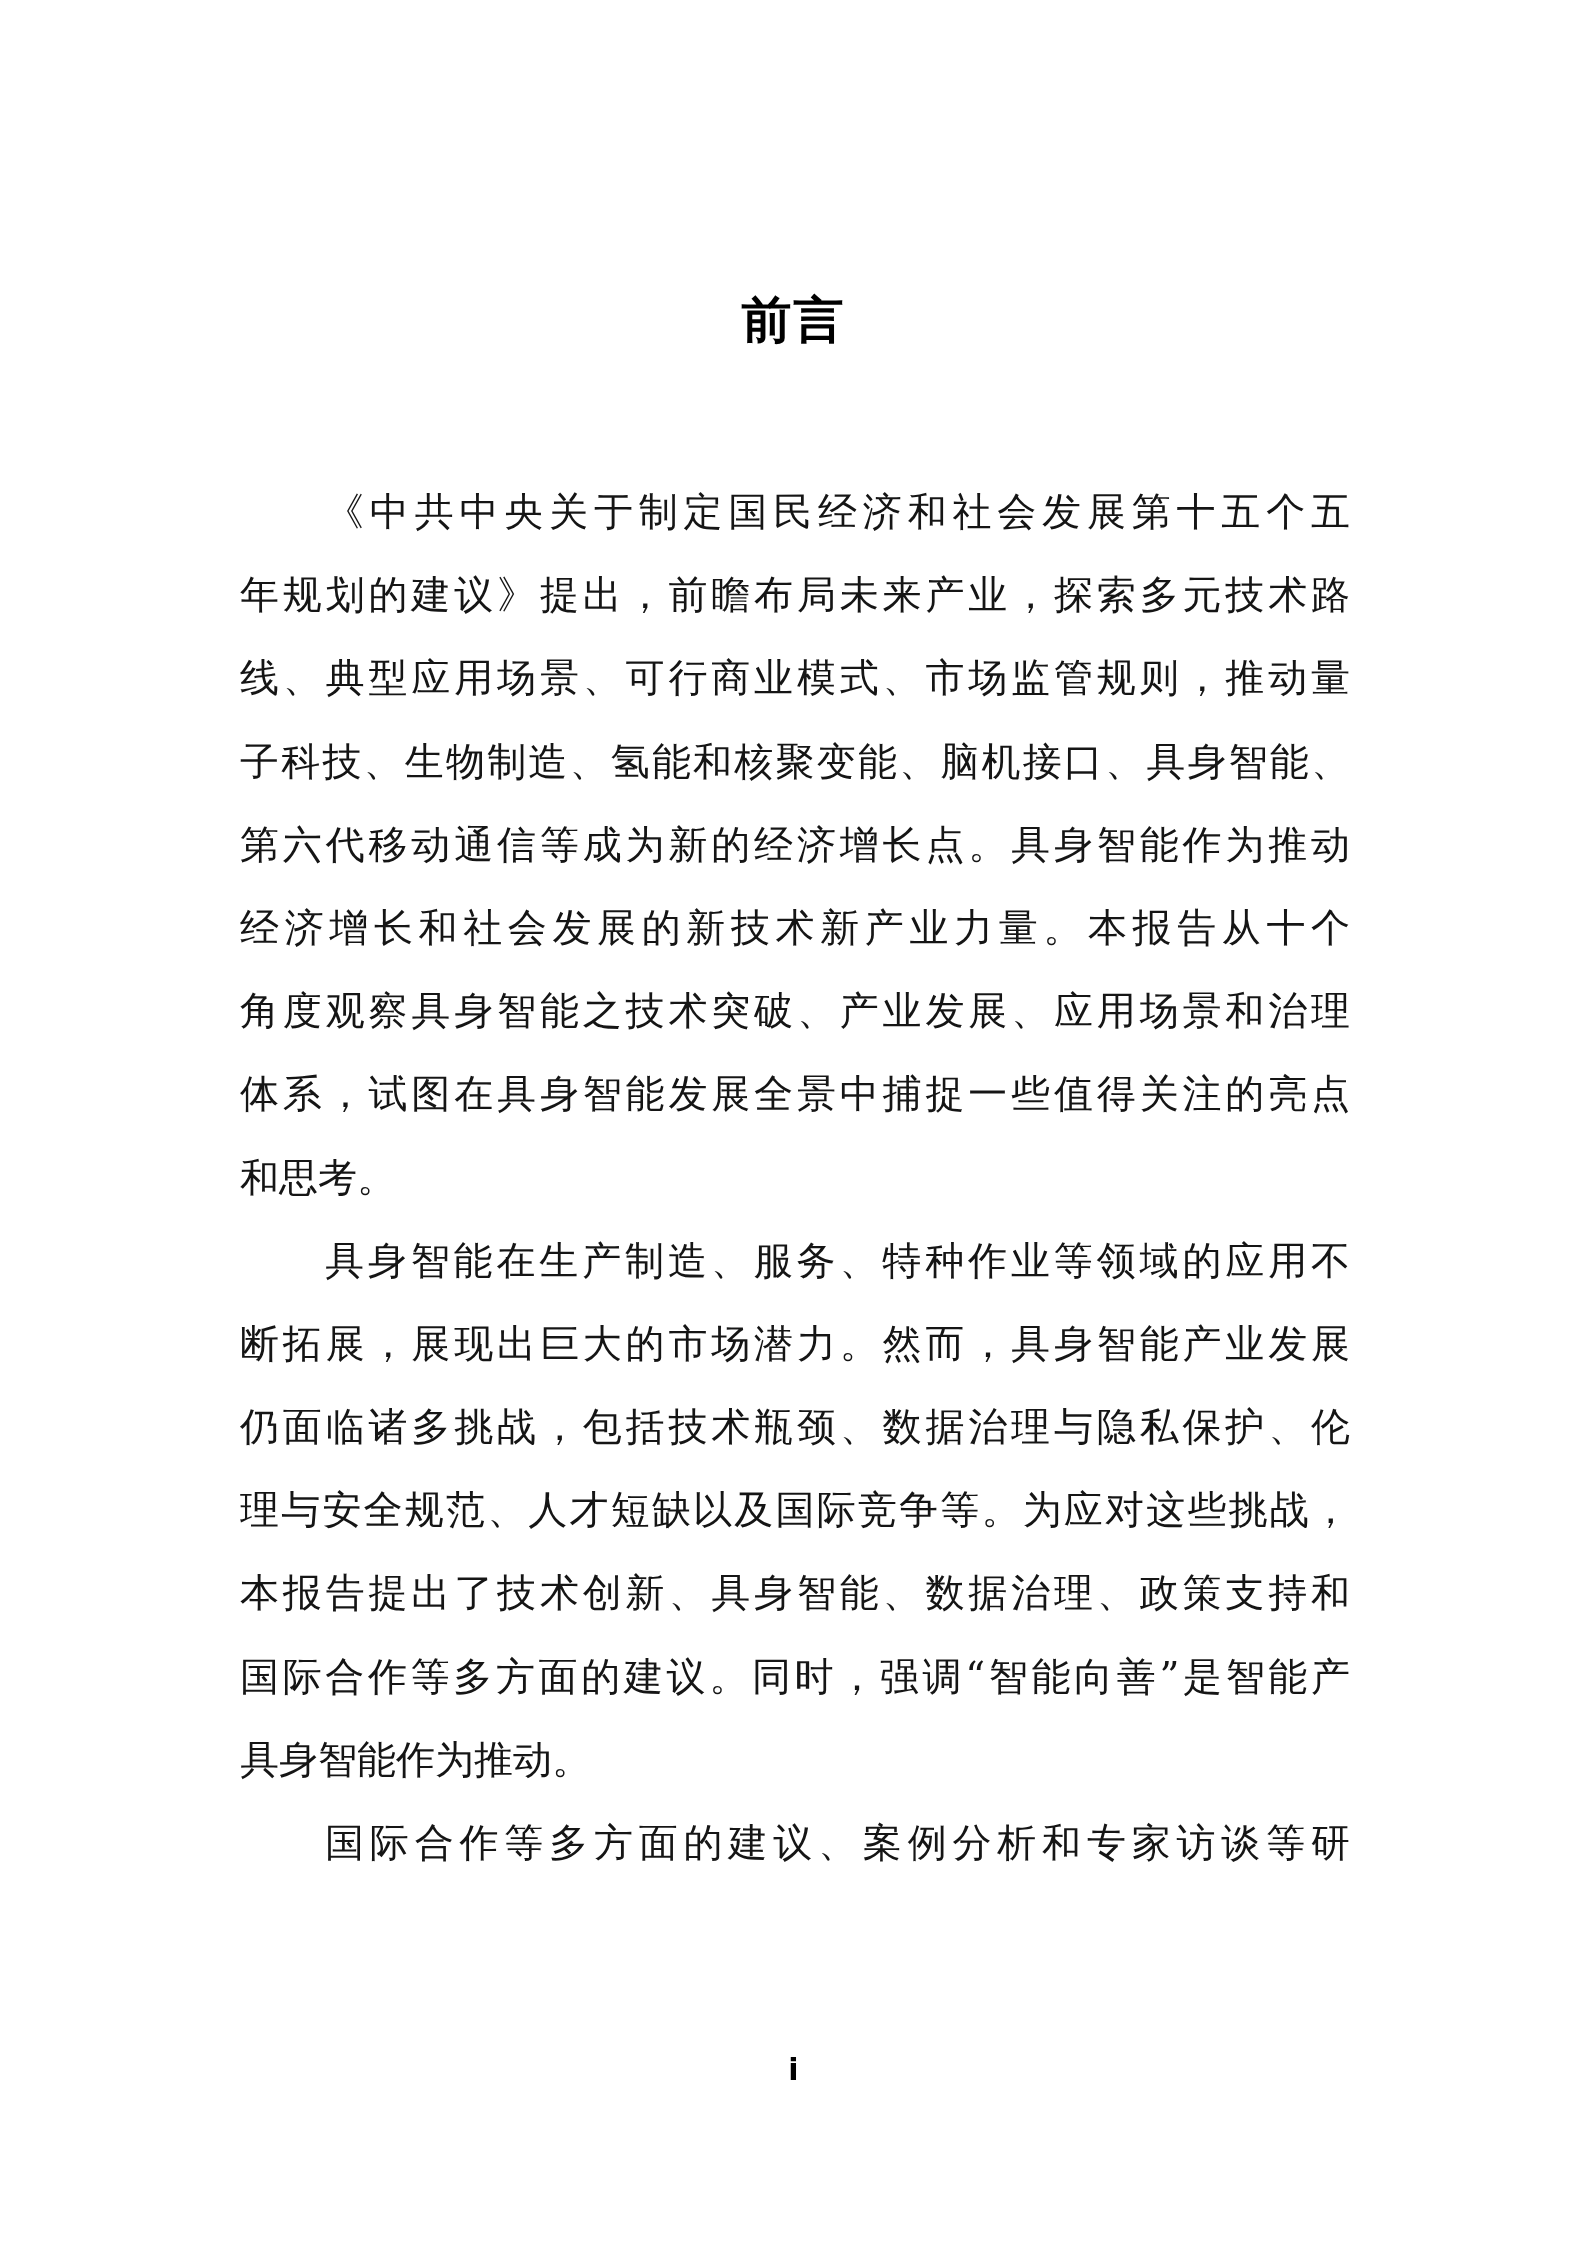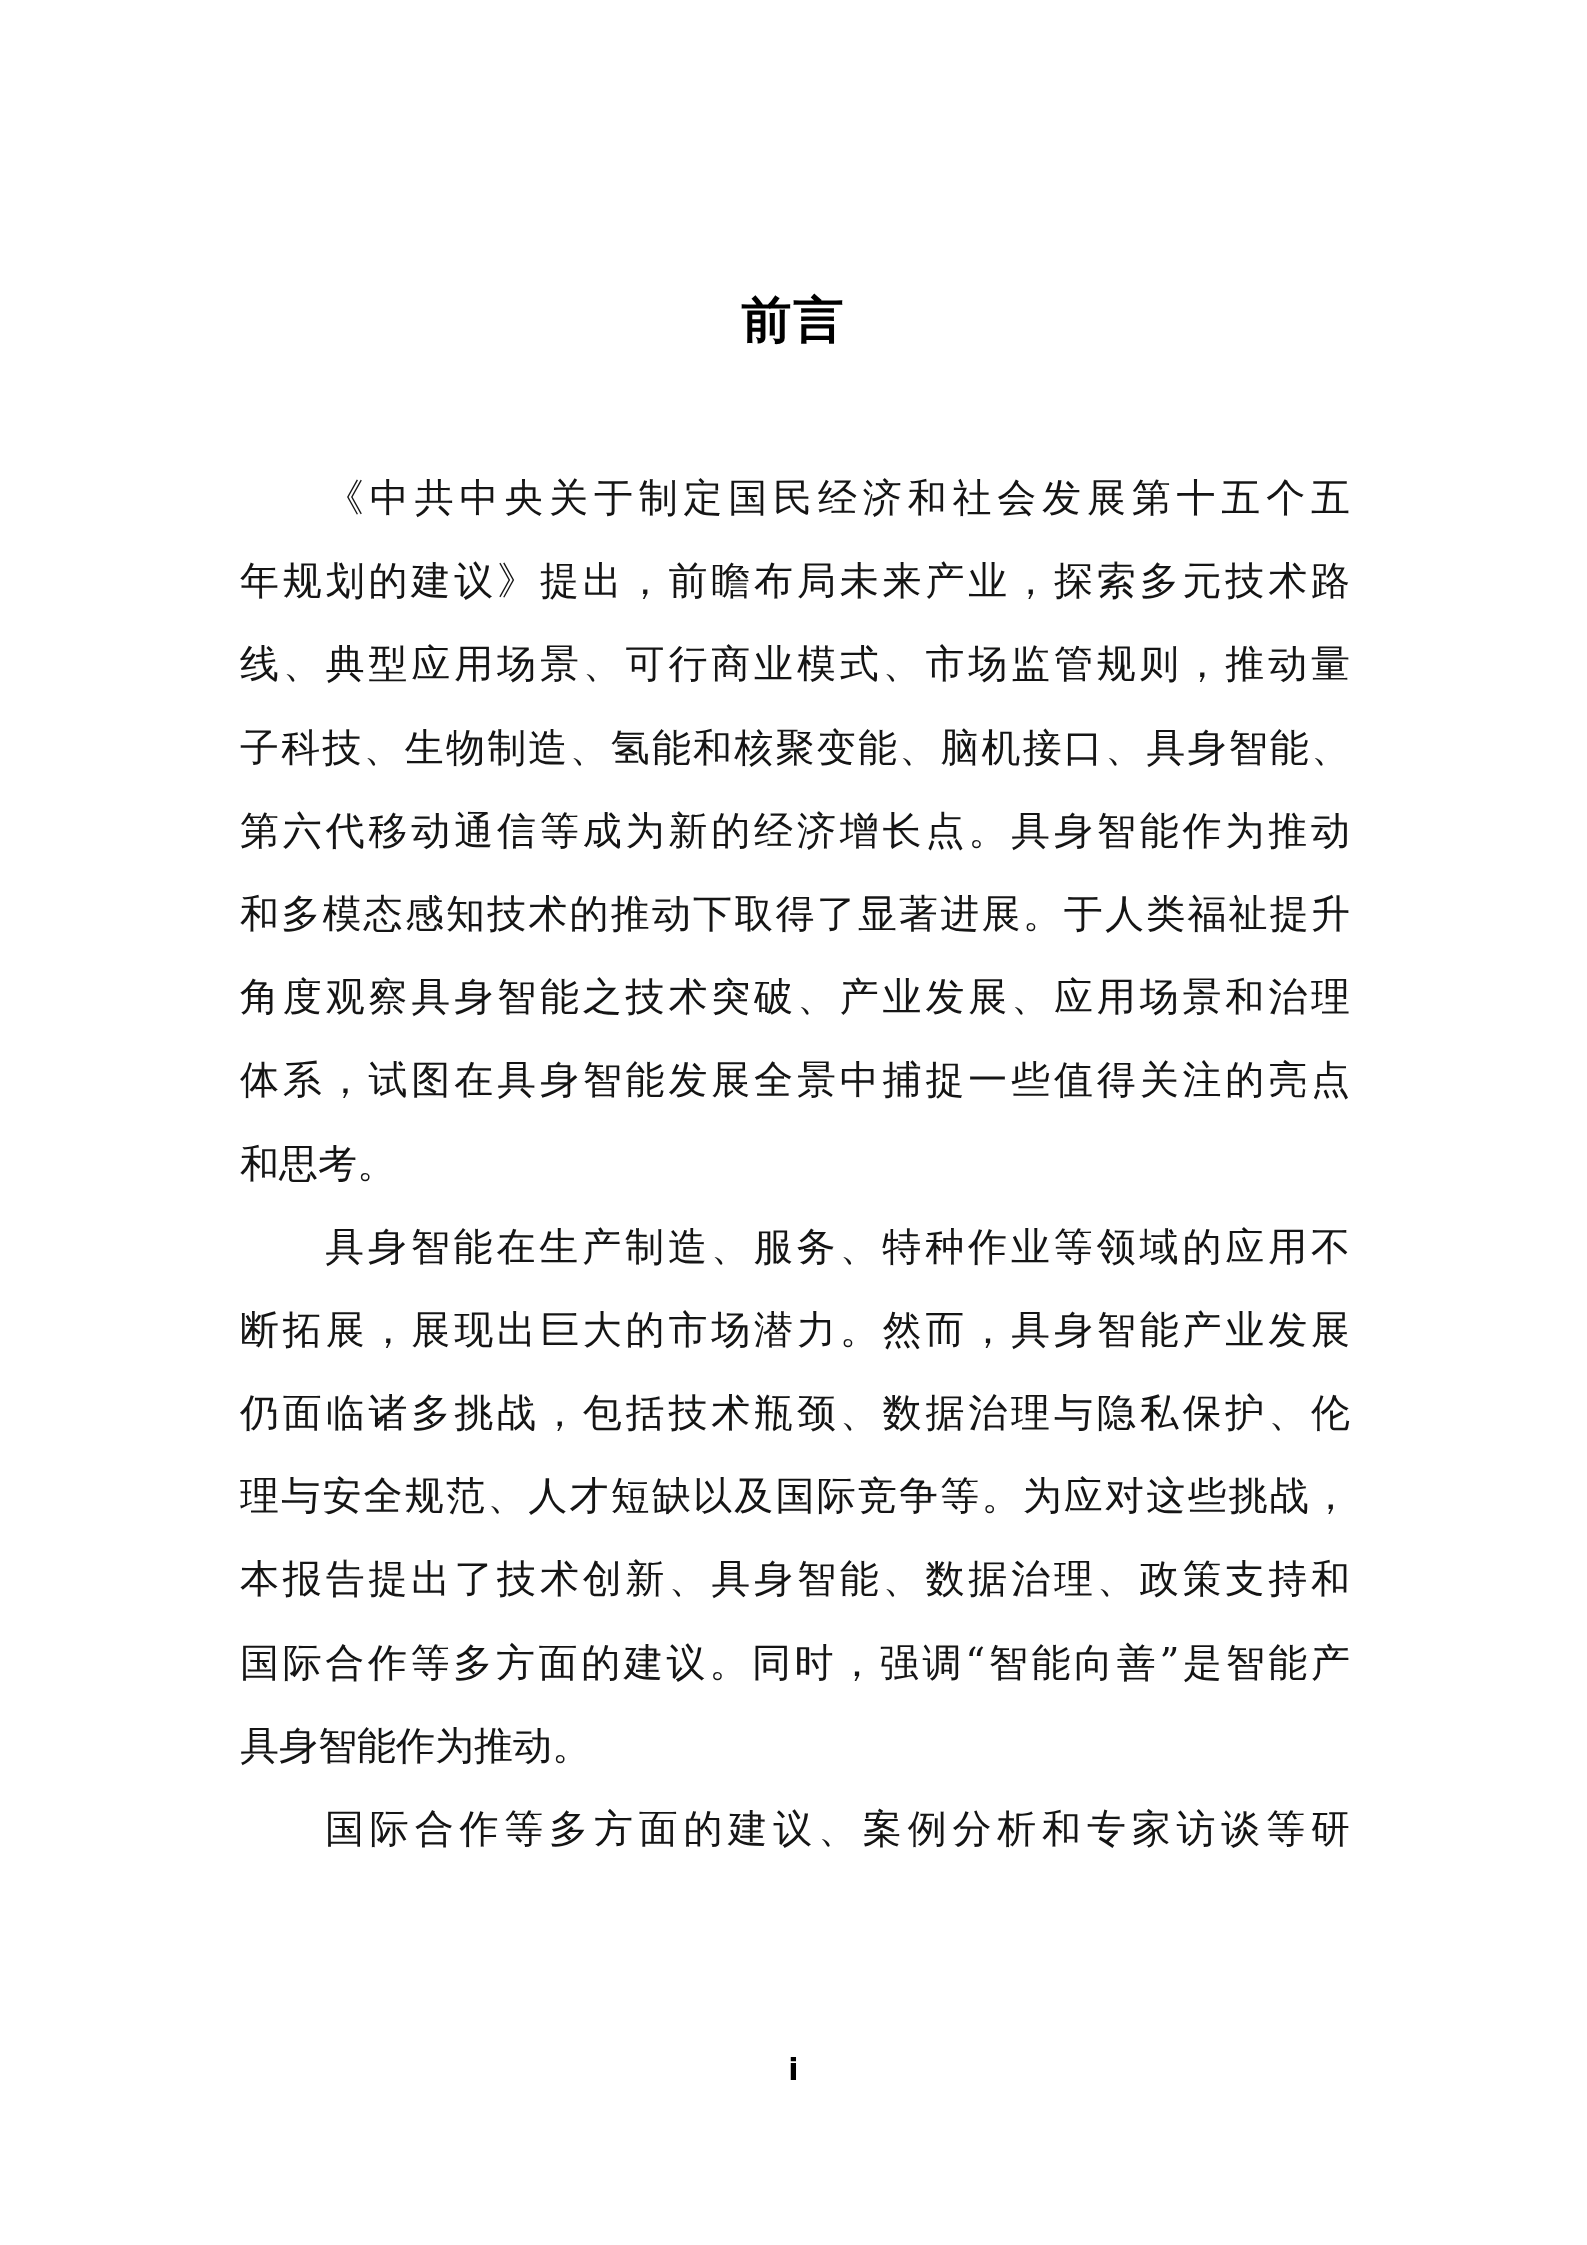--- a/index.html
+++ b/index.html
@@ -30,21 +30,21 @@
       font-family: "DejaVu Sans", sans-serif;
       font-weight: bold;
       font-size: 50px;
       line-height: 70px;
       letter-spacing: 2px;
       color: #000000;
     }
     .body-text {
       position: absolute;
       left: 240px;
-      top: 456px;
+      top: 470px;
       width: 1110px;
       font-family: "DejaVu Serif", serif;
       font-size: 39px;
       color: #151515;
     }
     .line {
       height: 83.2px;
       line-height: 83.2px;
       white-space: nowrap;
       text-align: justify;
@@ -77,21 +77,21 @@
   <div class="title">前言</div>
 
   <div class="body-text">
 
     <div>
       <div class="line indent">《中共中央关于制定国民经济和社会发展第十五个五</div>
       <div class="line">年规划的建议》提出，前瞻布局未来产业，探索多元技术路</div>
       <div class="line">线、典型应用场景、可行商业模式、市场监管规则，推动量</div>
       <div class="line">子科技、生物制造、氢能和核聚变能、脑机接口、具身智能、</div>
       <div class="line">第六代移动通信等成为新的经济增长点。具身智能作为推动</div>
-      <div class="line">和多模态感知技术的推动下取得了显著进展。于人类福祉提升</div>
+      <div class="line">经济增长和社会发展的新技术新产业力量。本报告从十个</div>
       <div class="line">角度观察具身智能之技术突破、产业发展、应用场景和治理</div>
       <div class="line">体系，试图在具身智能发展全景中捕捉一些值得关注的亮点</div>
       <div class="line last">和思考。</div>
     </div>
 
     <div>
       <div class="line indent">具身智能在生产制造、服务、特种作业等领域的应用不</div>
       <div class="line">断拓展，展现出巨大的市场潜力。然而，具身智能产业发展</div>
       <div class="line">仍面临诸多挑战，包括技术瓶颈、数据治理与隐私保护、伦</div>
       <div class="line">理与安全规范、人才短缺以及国际竞争等。为应对这些挑战，</div>

